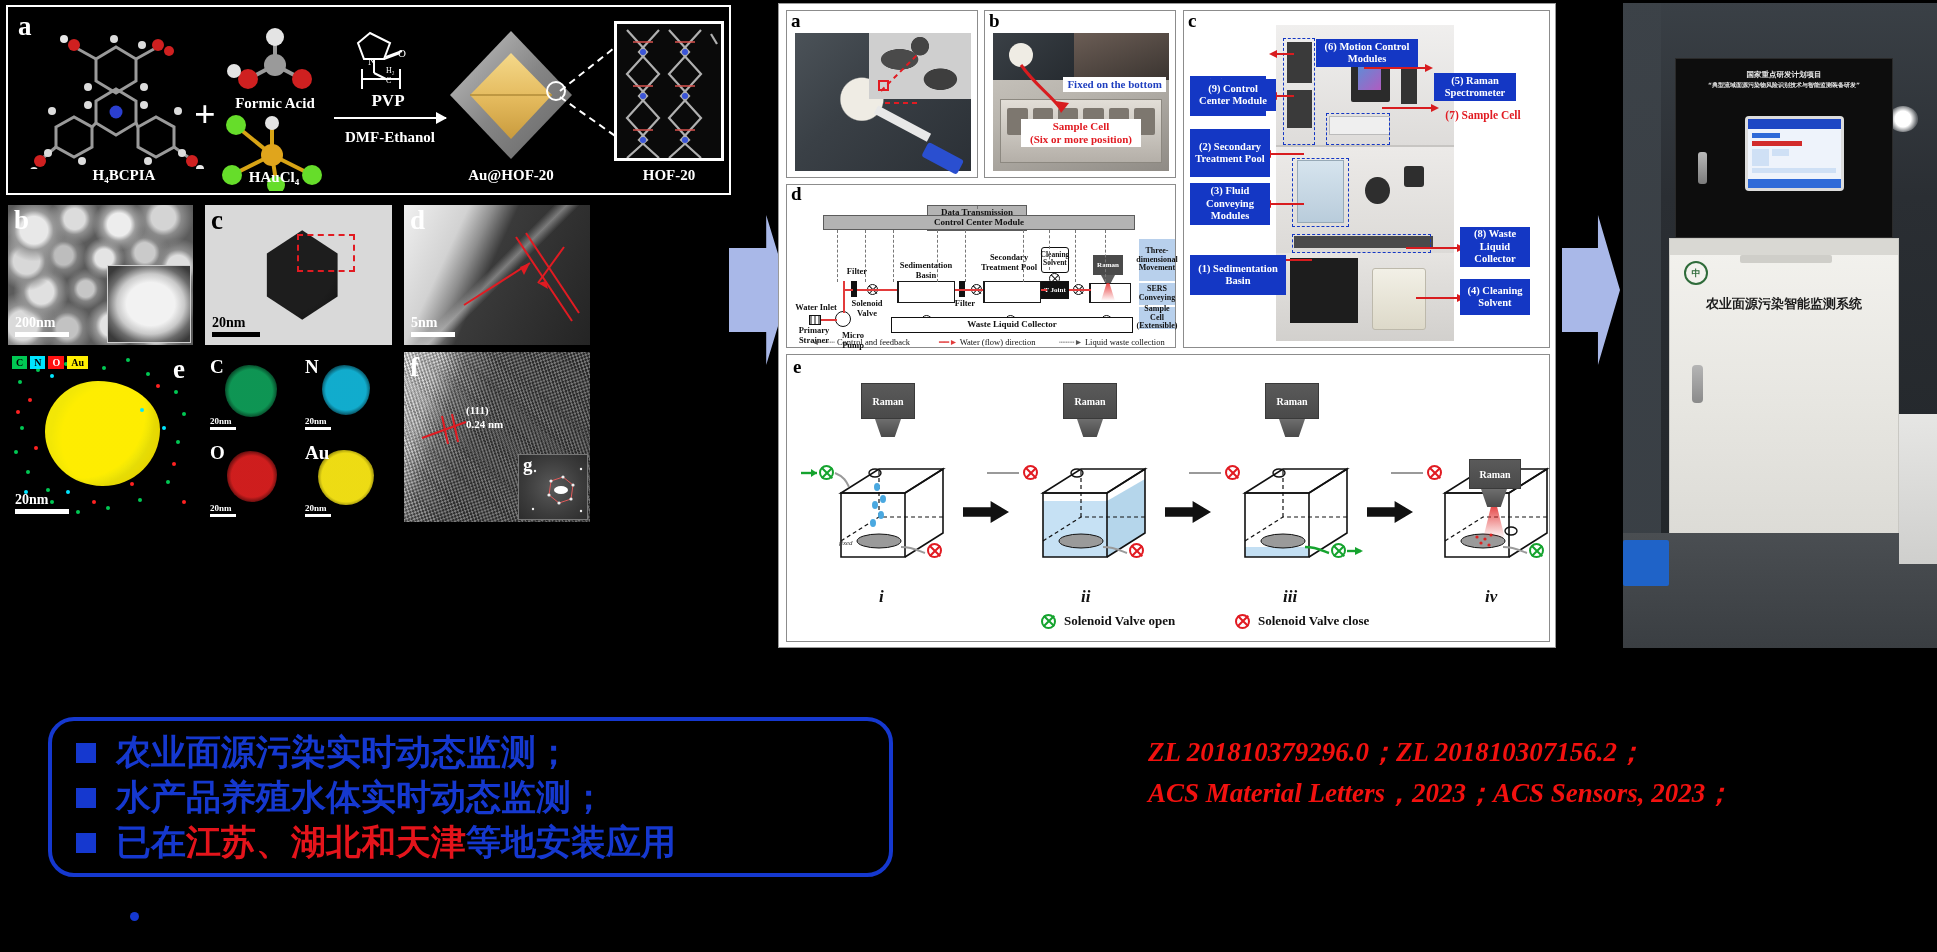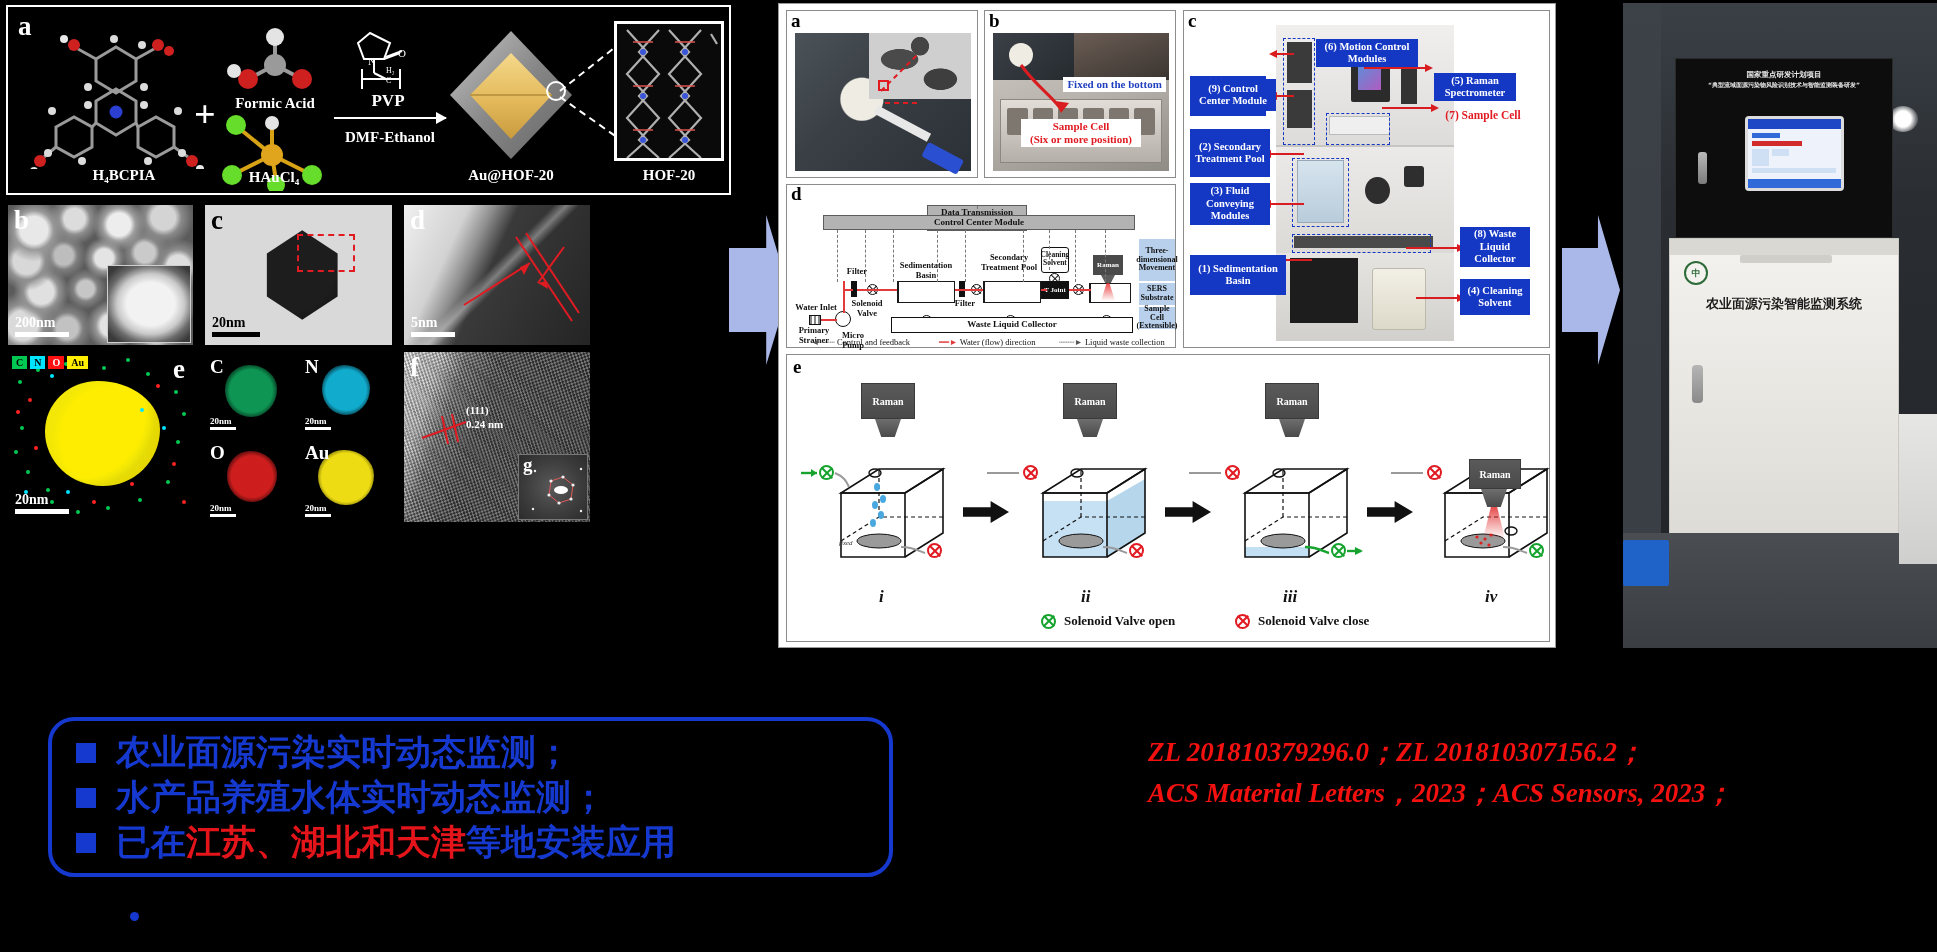--- a/index.html
+++ b/index.html
@@ -696,21 +696,21 @@
       <div style="position:absolute; left:254px; top:96px; width:28px; height:18px; background:#111; color:#fff; font-size:7px; font-weight:bold; display:flex; align-items:center; justify-content:center; text-align:center; line-height:1;">T Joint</div>
       <div class="fd-valve" style="left:286px; top:99px;"></div>
 
       <div style="position:absolute; left:306px; top:70px; width:30px; height:20px; background:#4a4a4a; color:#fff; font-size:7px; font-weight:bold; display:flex; align-items:center; justify-content:center;">Raman</div>
       <div style="position:absolute; left:314px; top:90px; width:14px; height:8px; background:#5c5c5c; clip-path:polygon(0 0,100% 0,70% 100%,30% 100%);"></div>
       <div class="fd-prism" style="left:302px; top:98px; width:42px; height:20px;"></div>
       <div style="position:absolute; left:314px; top:98px; width:14px; height:18px; background:linear-gradient(180deg, rgba(230,40,40,.85), rgba(230,40,40,0)); clip-path:polygon(40% 0,60% 0,100% 100%,0 100%);"></div>
       <div class="fd-valve" style="left:314px; top:130px;"></div>
 
       <div class="fd-blue-lbl" style="left:352px; top:54px; width:36px; height:42px;">Three-dimensional Movement</div>
-      <div class="fd-blue-lbl" style="left:352px; top:98px; width:36px; height:22px;">SERS Substrate</div>
+      <div class="fd-blue-lbl" style="left:352px; top:98px; width:36px; height:22px;">SERS Conveying</div>
       <div class="fd-blue-lbl" style="left:352px; top:122px; width:36px; height:22px;">Sample Cell (Extensible)</div>
 
       <div class="fd-text" style="left:6px; top:118px; width:46px;">Water Inlet</div>
       <div style="position:absolute; left:22px; top:130px; width:12px; height:10px; border:1px solid #111; background:repeating-linear-gradient(90deg,#888 0 2px,#fff 2px 4px);"></div>
       <div class="fd-text" style="left:2px; top:141px; width:50px;">Primary Strainer</div>
       <div style="position:absolute; left:48px; top:126px; width:16px; height:16px; border:1.4px solid #111; border-radius:50%; background:#fff;"></div>
       <div class="fd-text" style="left:44px; top:146px; width:44px;">Micro Pump</div>
 
       <div class="fd-box" style="left:104px; top:132px; width:242px; height:16px; background:#fff; border:1.3px solid #111;">Waste Liquid Collector</div>
 

